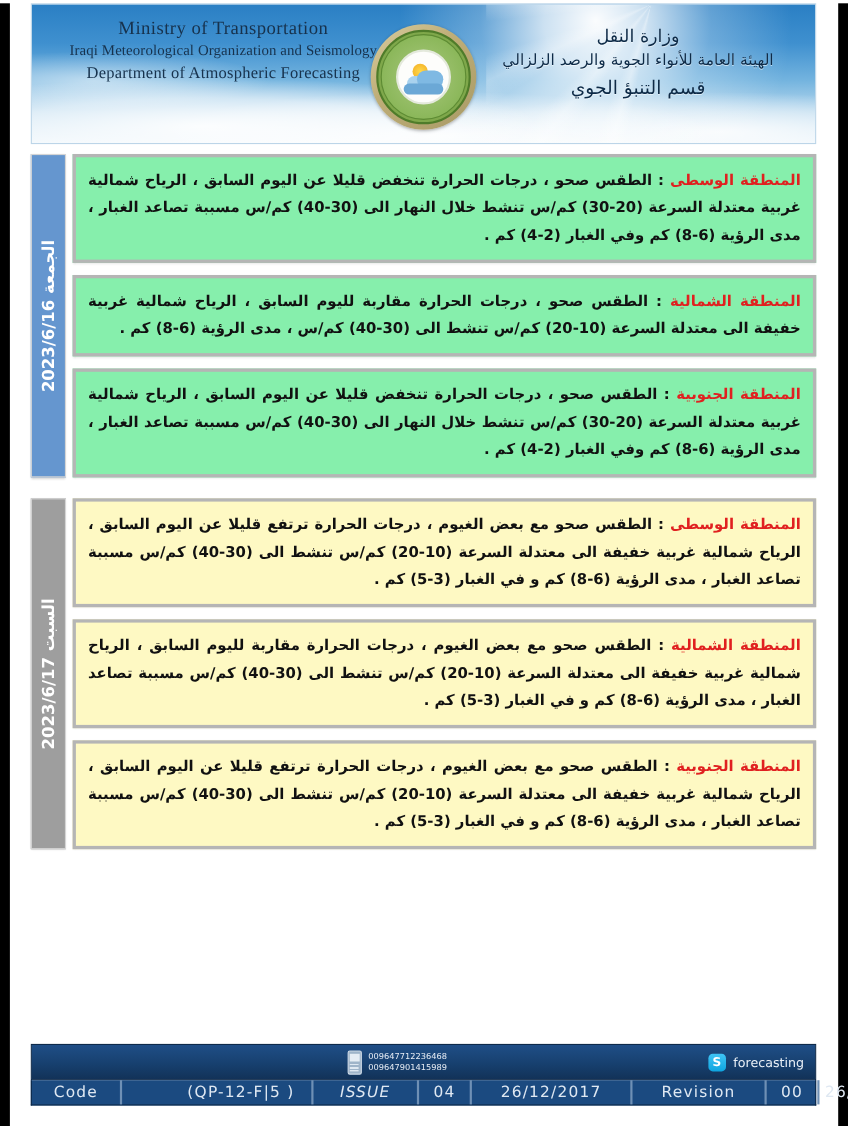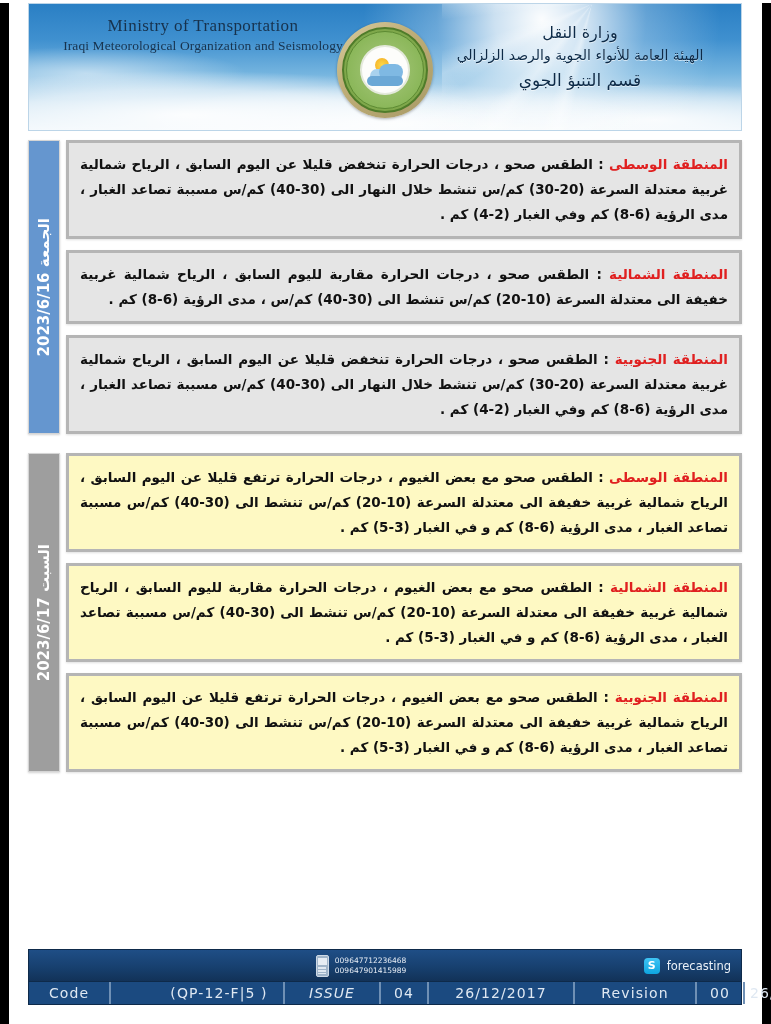--- a/index.html
+++ b/index.html
@@ -183,21 +183,21 @@
     font-family: "DejaVu Sans", sans-serif;
   }
 
   .forecast-block {
     border: 3px solid #b5b5b5;
     background: #f0f0f0;
     padding: 9px 11px 9px 11px;
     position: relative;
     box-shadow: 0 1px 2px rgba(0,0,0,0.12);
   }
-  .forecast-block.tint-blue { background: #e5e5e5; }
+  .forecast-block.tint-blue { background: #86efac; }
   .forecast-block.tint-gray { background: #fef9c3; }
 
   .region-line {
     direction: rtl;
     text-align: justify;
     text-align-last: right;
     font-size: 13.5px;
     line-height: 25px;
     color: #111111;
     font-weight: bold;
@@ -324,20 +324,21 @@
 <body>
 
 <div class="page">
 
   <div class="header-banner">
     <div class="header-sunrays"></div>
 
     <div class="header-en">
       <div class="line1">Ministry of Transportation</div>
       <div class="line2">Iraqi Meteorological Organization and Seismology</div>
+      <div class="line3">Department of Atmospheric Forecasting</div>
     </div>
 
     <div class="logo-wrap">
       <div class="logo-ring-outer"></div>
       <div class="logo-ring-mid"></div>
       <div class="logo-ring-text"></div>
       <div class="logo-inner">
         <div class="logo-sun"></div>
         <div class="logo-cloud1"></div>
         <div class="logo-cloud2"></div>

